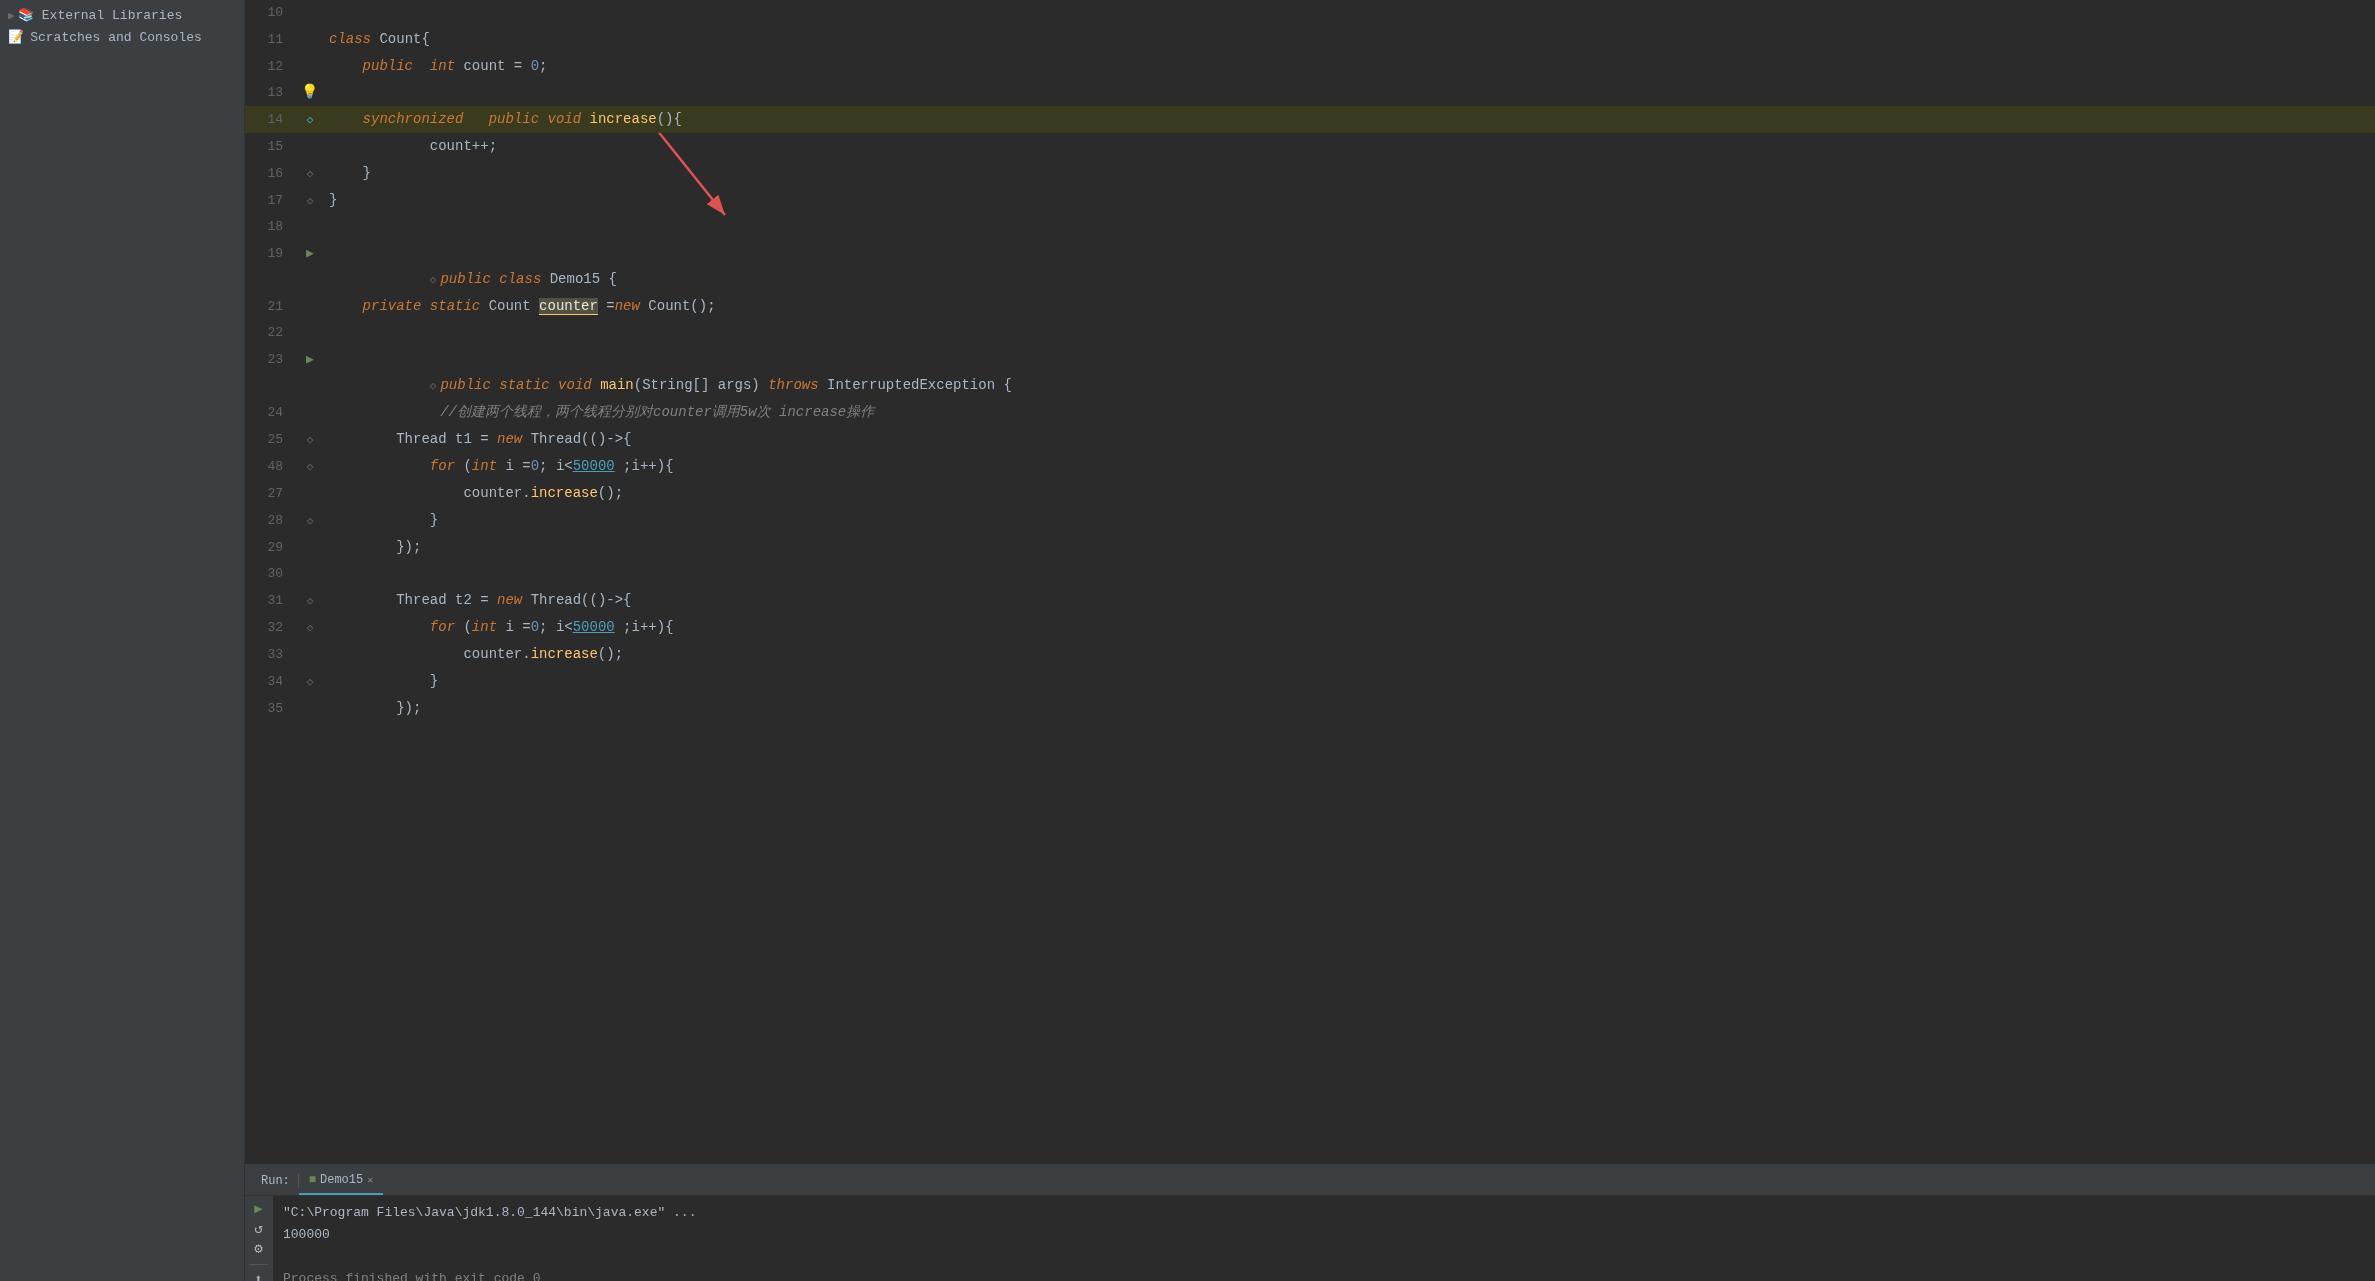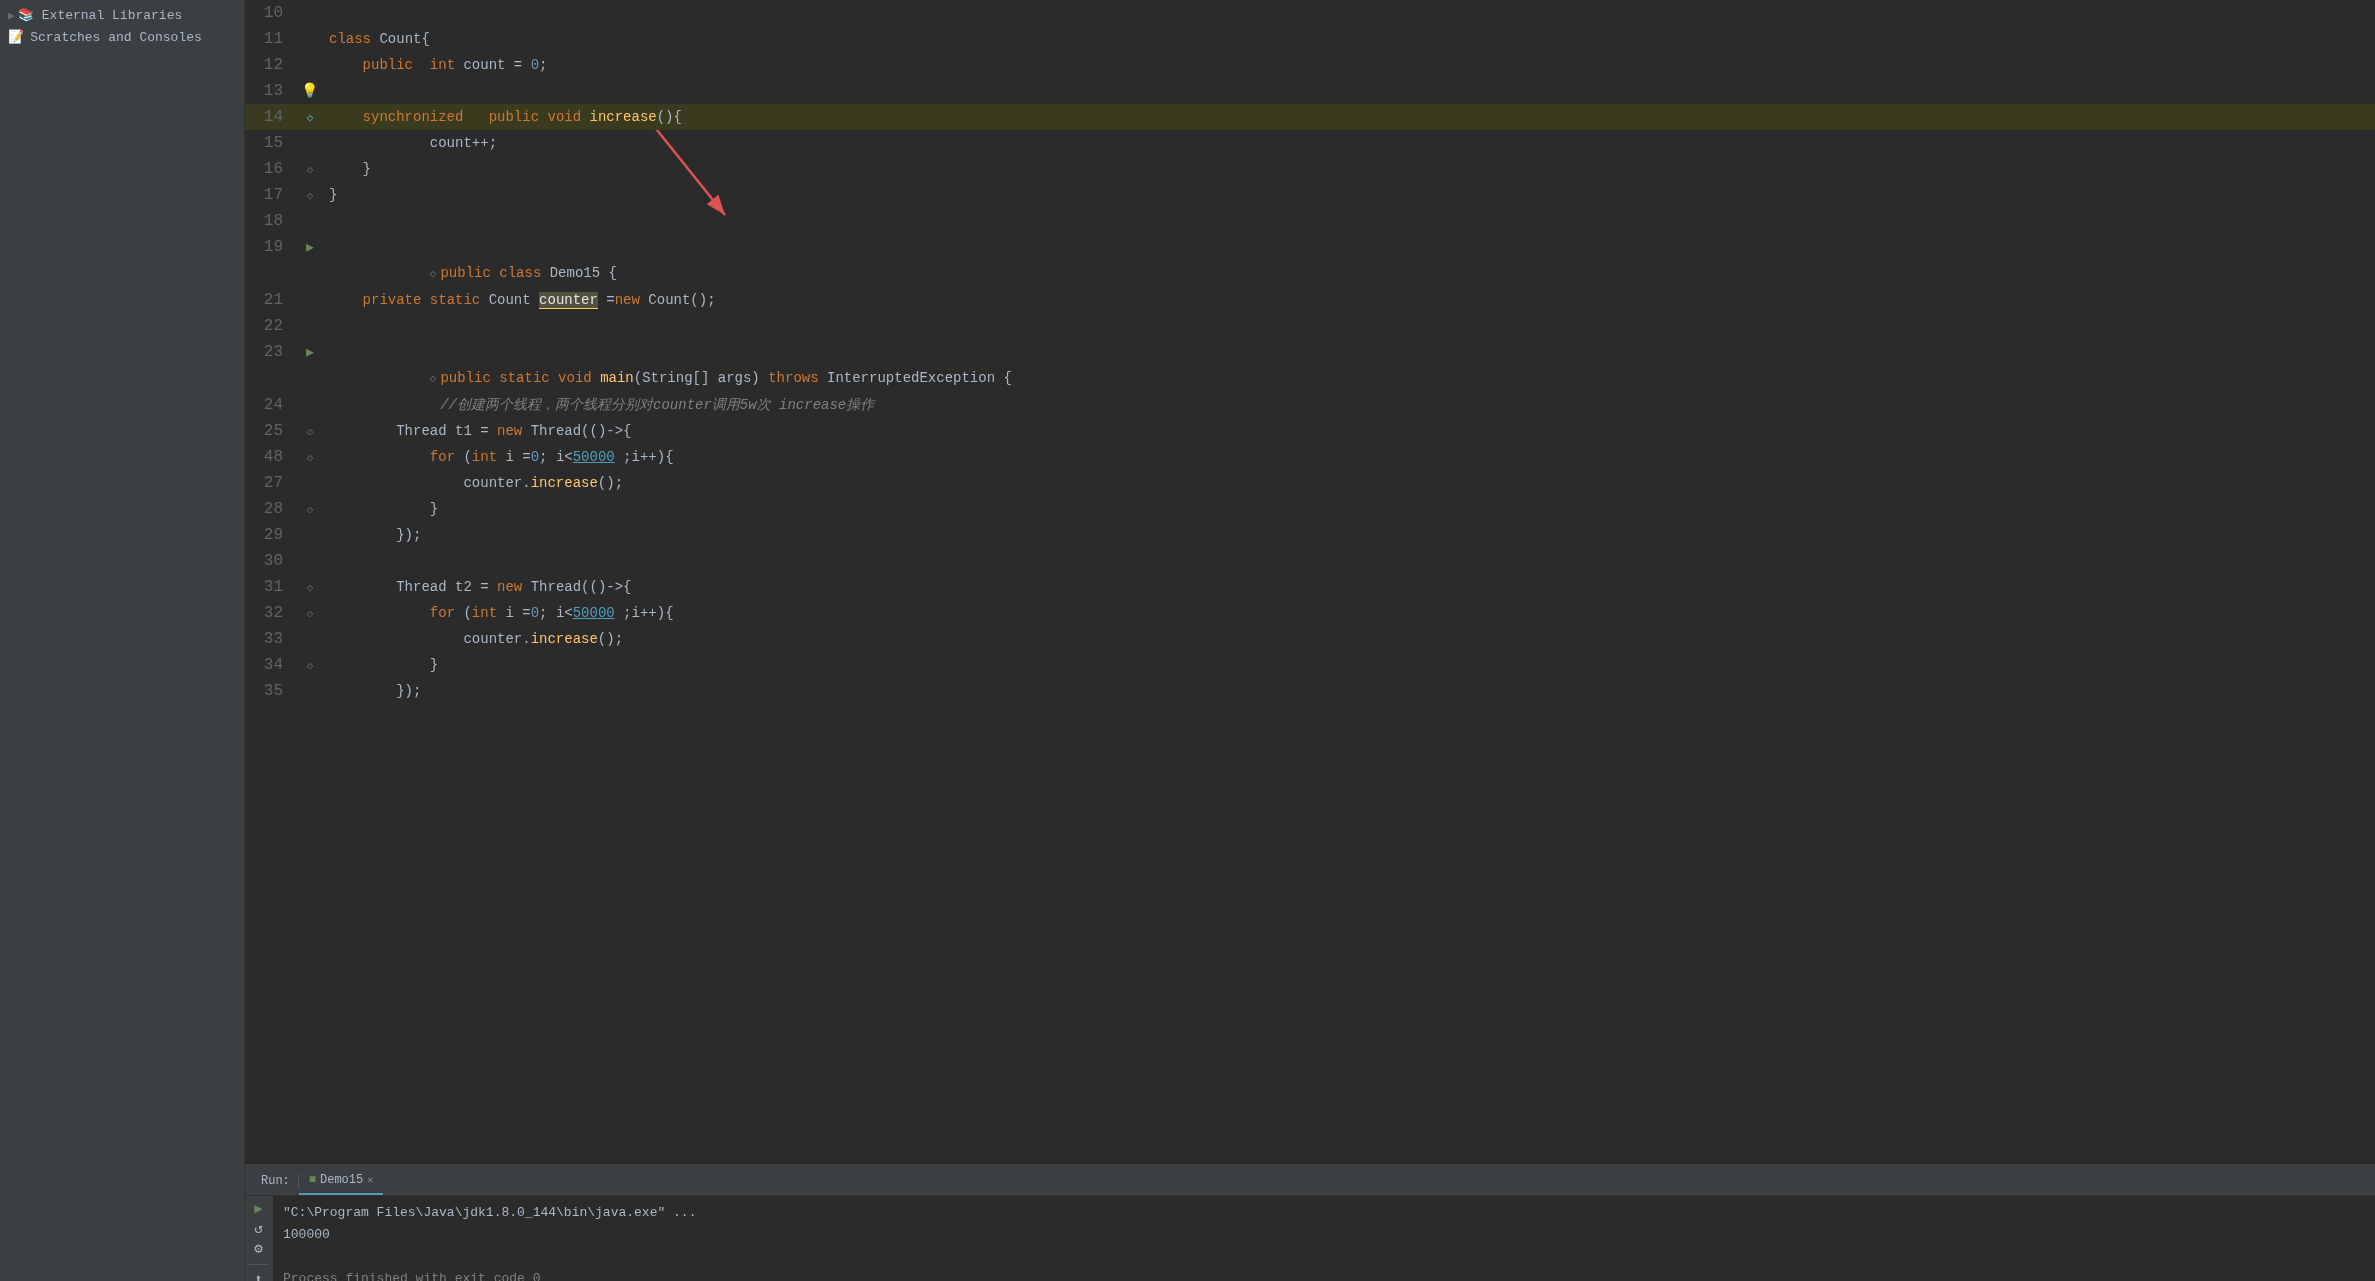--- a/index.html
+++ b/index.html
@@ -68,21 +68,21 @@
       display: flex;
       align-items: baseline;
       min-height: 26px;
       position: relative;
     }
     .line-number {
       width: 50px;
       text-align: right;
       padding-right: 12px;
       color: #606366;
-      font-size: 16px;
+      font-size: 13px;
       user-select: none;
       flex-shrink: 0;
       line-height: 26px;
     }
     .line-gutter {
       width: 30px;
       flex-shrink: 0;
       display: flex;
       align-items: center;
       justify-content: center;
@@ -97,21 +97,21 @@
       font-size: 10px;
     }
     .line-content {
       flex: 1;
       font-size: 14px;
       line-height: 26px;
       white-space: pre;
       padding-left: 4px;
     }
     
-    .kw { color: #cc7832; } 
+    .kw { color: #cc7832; font-style: italic; } 
     .fn { color: #ffc66d; }
     .num { color: #6897bb; }
     .cm { color: #808080; font-style: italic; margin-left: 44px; }
     .class-name { color: #a9b7c6; }
     .counter-highlight {
       background: #f0e68c33;
       color: #e5e5e5;
       border-bottom: 1px solid #ffc66d;
       margin-top: 20px;
     }

